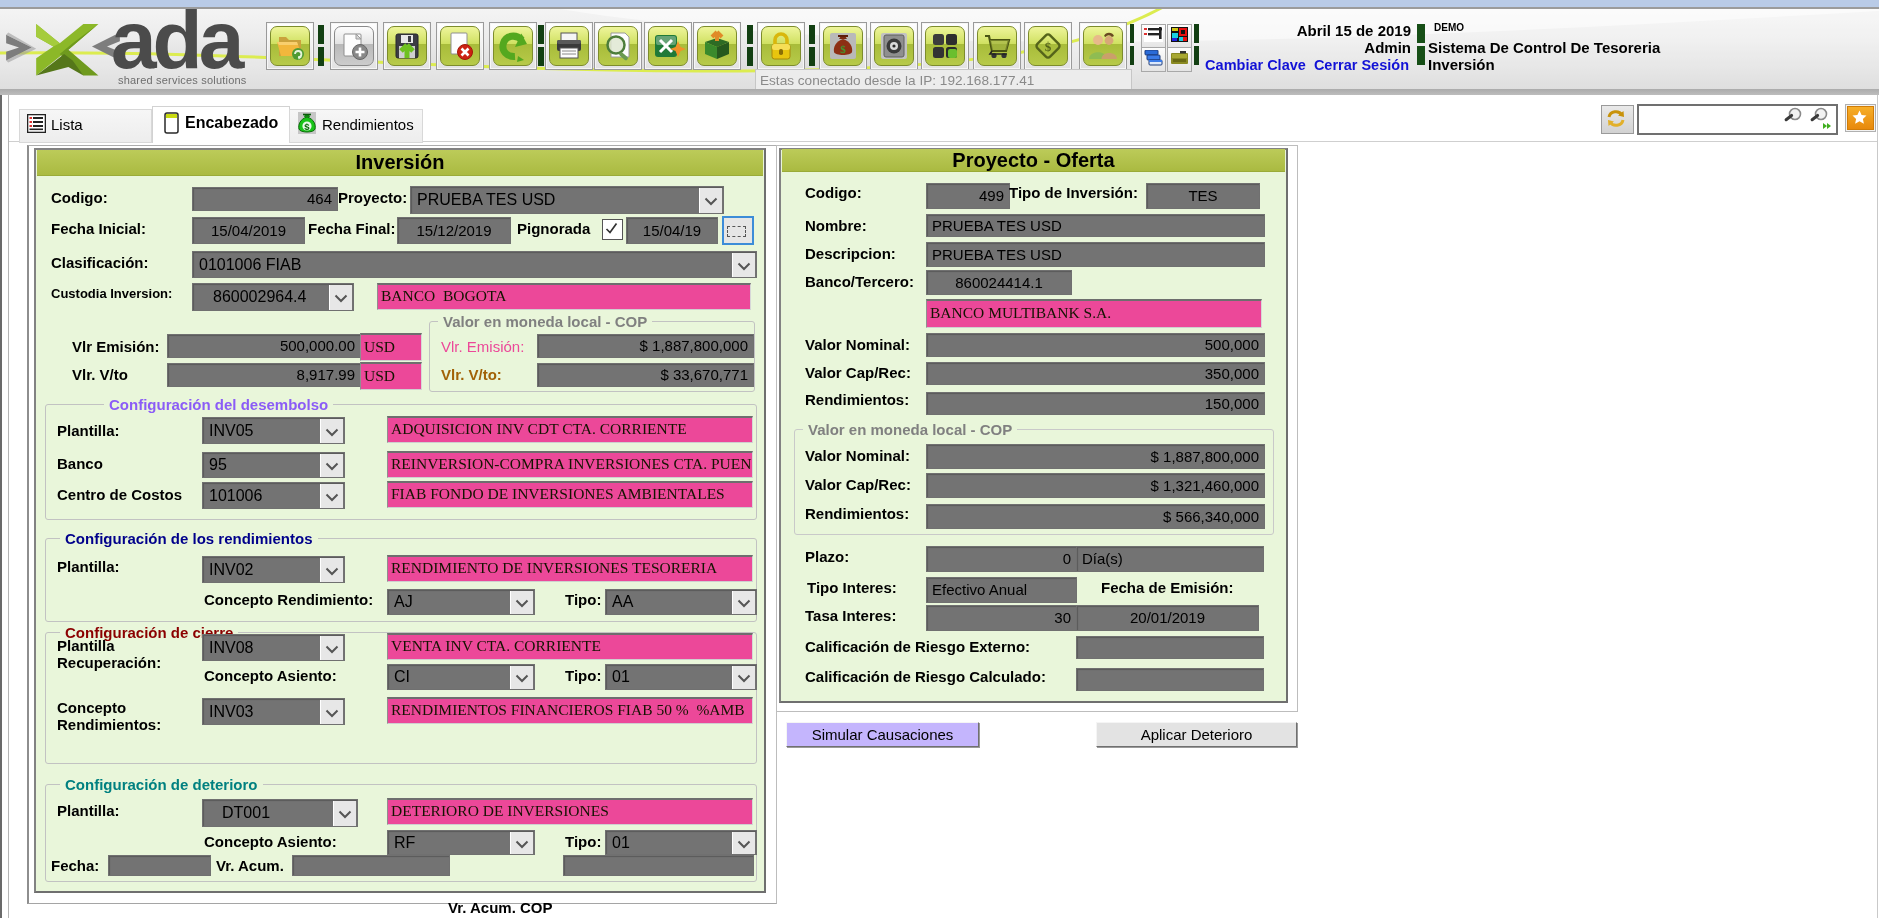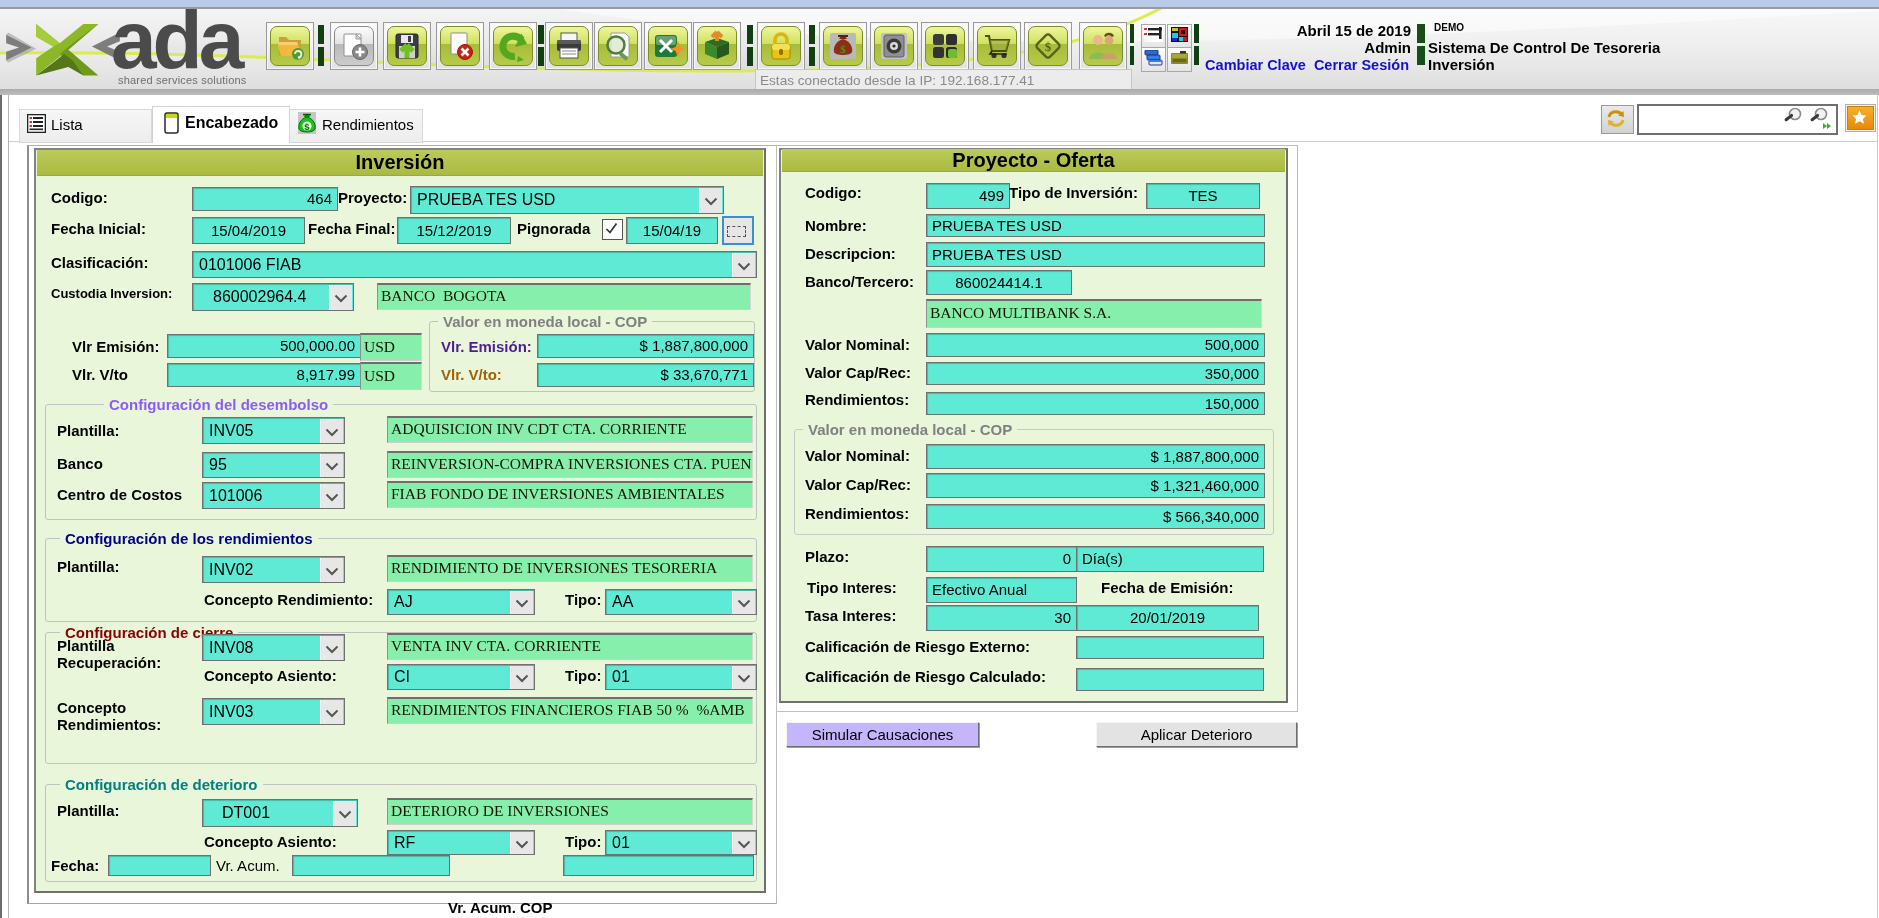--- a/index.html
+++ b/index.html
@@ -1,19 +1,19 @@
 <!DOCTYPE html>
 <html><head><meta charset="utf-8"><style>
 html,body{margin:0;padding:0}
 body{width:1879px;height:918px;position:relative;overflow:hidden;background:#fff;font-family:"Liberation Sans",sans-serif}
 .abs{position:absolute}
 .lb{position:absolute;white-space:nowrap;line-height:1.05;font-weight:bold}
-.fld{position:absolute;background:#5eead4;border:1px solid #707070;box-shadow:inset 1px 1px 1px rgba(0,0,0,.22);color:#000;white-space:nowrap;overflow:hidden}
+.fld{position:absolute;background:#737373;border:1px solid #707070;box-shadow:inset 1px 1px 1px rgba(0,0,0,.22);color:#000;white-space:nowrap;overflow:hidden}
 .ar{position:absolute;right:1px;top:1px;bottom:1px;background:#e7e7e7;border-left:1px solid #fff;text-align:center;display:inline-block}
-.grn{position:absolute;background:#86efac;border-top:2px solid #6e6e6e;border-left:1px solid #8f8f8f;border-right:1px solid #d7d7d7;border-bottom:1px solid #cfcfcf;font-family:"Liberation Serif",serif;color:#141400;white-space:nowrap;overflow:hidden;padding-left:3px}
+.grn{position:absolute;background:#ec4899;border-top:2px solid #6e6e6e;border-left:1px solid #8f8f8f;border-right:1px solid #d7d7d7;border-bottom:1px solid #cfcfcf;font-family:"Liberation Serif",serif;color:#141400;white-space:nowrap;overflow:hidden;padding-left:3px}
 .fs{position:absolute;border:1px solid #c2c2c2;border-radius:3px}
 .leg{position:absolute;background:#e9f6da;padding:0 5px;font-weight:bold;font-size:15px;white-space:nowrap}
 .tbtn{position:absolute;width:46px;height:46px;background:linear-gradient(#ffffff,#e2e2e2);border:1px solid #9a9a9a;box-shadow:0 0 0 1px #f6f6f6 inset}
 .ico{position:absolute;left:3px;top:3px;width:38px;height:38px;border-radius:7px;border:1px solid #7d8c2c;background:linear-gradient(180deg,#eef59b 0%,#cfe060 45%,#a8bc3a 46%,#b7ca49 100%)}
 .ico.gray{border-color:#8a8a8a;background:linear-gradient(180deg,#fdfdfd 0%,#e3e3e3 45%,#b9b9b9 46%,#cccccc 100%)}
 .sep{position:absolute;width:6px;background:#123f12}
 .sbtn{position:absolute;width:23px;height:21px;background:linear-gradient(#fdfdfd,#e4e4e4);border:1px solid #a8a8a8}
 </style></head><body>
 
 <div class="abs" style="left:0;top:0;width:1879px;height:7px;background:#b9cbe7"></div>
@@ -305,21 +305,21 @@
 <div class="lb" style="left:51px;top:287px;font-size:13px;color:#000;font-weight:bold;">Custodia Inversion:</div>
 <div class="fld" style="left:192px;top:283px;width:140px;height:26px;line-height:26px;padding-left:20px;">860002964.4<span class="ar" style="width:22px;height:26px;"><svg width="14" height="9" viewBox="0 0 14 9" style="margin-top:8px">
         <path d="M1.5 1.5 L7 7 L12.5 1.5" stroke="#555" stroke-width="2" fill="none"></path>
       </svg></span></div>
 <div class="grn" style="left:377px;top:283px;width:369px;height:24px;line-height:22px;font-size:15.5px;">BANCO&nbsp; BOGOTA</div>
 <div class="fs" style="left:429px;top:321px;width:324px;height:69px;border-color:#c2c2c2"></div>
 <div class="leg" style="left:438px;top:313px;color:#808080;">Valor en moneda local - COP</div>
 <div class="lb" style="left:72px;top:339px;font-size:15px;color:#000;font-weight:bold;">Vlr Emisión:</div>
 <div class="fld" style="left:167px;top:334px;width:187px;height:22px;line-height:22px;font-size:15px;text-align:right;padding-right:5px;">500,000.00</div>
 <div class="grn" style="left:360px;top:333px;width:57px;height:25px;line-height:23px;font-size:15.5px;">USD</div>
-<div class="lb" style="left:441px;top:339px;font-size:15px;color:#4c1d95;font-weight:bold;">Vlr. Emisión:</div>
+<div class="lb" style="left:441px;top:339px;font-size:15px;color:#ec4899;font-weight:normal;">Vlr. Emisión:</div>
 <div class="fld" style="left:537px;top:334px;width:210px;height:22px;line-height:22px;font-size:15px;text-align:right;padding-right:5px;">$ 1,887,800,000</div>
 <div class="lb" style="left:72px;top:367px;font-size:15px;color:#000;font-weight:bold;">Vlr. V/to</div>
 <div class="fld" style="left:167px;top:363px;width:187px;height:22px;line-height:22px;font-size:15px;text-align:right;padding-right:5px;">8,917.99</div>
 <div class="grn" style="left:360px;top:362px;width:57px;height:25px;line-height:23px;font-size:15.5px;">USD</div>
 <div class="lb" style="left:441px;top:367px;font-size:15px;color:#a16207;font-weight:bold;">Vlr. V/to:</div>
 <div class="fld" style="left:537px;top:363px;width:210px;height:22px;line-height:22px;font-size:15px;text-align:right;padding-right:5px;">$ 33,670,771</div>
 <div class="fs" style="left:45px;top:404px;width:710px;height:114px;border-color:#c2c2c2"></div>
 <div class="leg" style="left:60px;top:396px;color:#8b5cf6;margin-left:44px;">Configuración del desembolso</div>
 <div class="lb" style="left:57px;top:423px;font-size:15px;color:#000;font-weight:bold;">Plantilla:</div>
 <div class="fld" style="left:202px;top:417px;width:135px;height:25px;line-height:25px;padding-left:6px;">INV05<span class="ar" style="width:22px;height:25px;"><svg width="14" height="9" viewBox="0 0 14 9" style="margin-top:8px">
@@ -383,21 +383,21 @@
 <div class="lb" style="left:204px;top:834px;font-size:15px;color:#000;font-weight:bold;">Concepto Asiento:</div>
 <div class="fld" style="left:387px;top:830px;width:140px;height:23px;line-height:23px;padding-left:6px;">RF<span class="ar" style="width:22px;height:23px;"><svg width="14" height="9" viewBox="0 0 14 9" style="margin-top:7px">
         <path d="M1.5 1.5 L7 7 L12.5 1.5" stroke="#555" stroke-width="2" fill="none"></path>
       </svg></span></div>
 <div class="lb" style="left:565px;top:834px;font-size:15px;color:#000;font-weight:bold;">Tipo:</div>
 <div class="fld" style="left:605px;top:830px;width:144px;height:23px;line-height:23px;padding-left:6px;">01<span class="ar" style="width:22px;height:23px;"><svg width="14" height="9" viewBox="0 0 14 9" style="margin-top:7px">
         <path d="M1.5 1.5 L7 7 L12.5 1.5" stroke="#555" stroke-width="2" fill="none"></path>
       </svg></span></div>
 <div class="lb" style="left:51px;top:858px;font-size:15px;color:#000;font-weight:bold;">Fecha:</div>
 <div class="fld" style="left:108px;top:855px;width:96px;height:19px;line-height:19px;font-size:15px;padding-left:5px;"></div>
-<div class="lb" style="left:216px;top:858px;font-size:15px;color:#000;font-weight:normal;">Vr. Acum.</div>
+<div class="lb" style="left:216px;top:858px;font-size:15px;color:#000;font-weight:bold;">Vr. Acum.</div>
 <div class="fld" style="left:292px;top:855px;width:151px;height:19px;line-height:19px;font-size:15px;padding-left:5px;"></div>
 <div class="lb" style="left:448px;top:858px;font-size:15px;color:#000;font-weight:bold;margin-top:42px;">Vr. Acum. COP</div>
 <div class="fld" style="left:563px;top:855px;width:184px;height:19px;line-height:19px;font-size:15px;padding-left:5px;"></div>
 <div class="abs" style="left:776px;top:145px;width:520px;height:565px;background:#fff;border:1px solid #bdbdbd"></div>
 <div class="abs" style="left:779px;top:148px;width:505px;height:551px;background:#e9f6da;border:2px solid #828282;border-right-color:#6f6f6f;border-bottom-color:#6f6f6f"></div>
 <div class="abs" style="left:782px;top:149px;width:503px;height:22px;line-height:22px;background:linear-gradient(#bccb59,#aaba41);border-bottom:1px solid #9aab38;text-align:center;font-size:20px;font-weight:bold;color:#000">Proyecto - Oferta</div>
 <div class="lb" style="left:805px;top:185px;font-size:15px;color:#000;font-weight:bold;">Codigo:</div>
 <div class="fld" style="left:926px;top:183px;width:77px;height:24px;line-height:24px;font-size:15px;text-align:right;padding-right:5px;">499</div>
 <div class="lb" style="left:1009px;top:185px;font-size:15px;color:#000;font-weight:bold;">Tipo de Inversión:</div>
 <div class="fld" style="left:1146px;top:183px;width:112px;height:24px;line-height:24px;font-size:15px;text-align:center;">TES</div>

